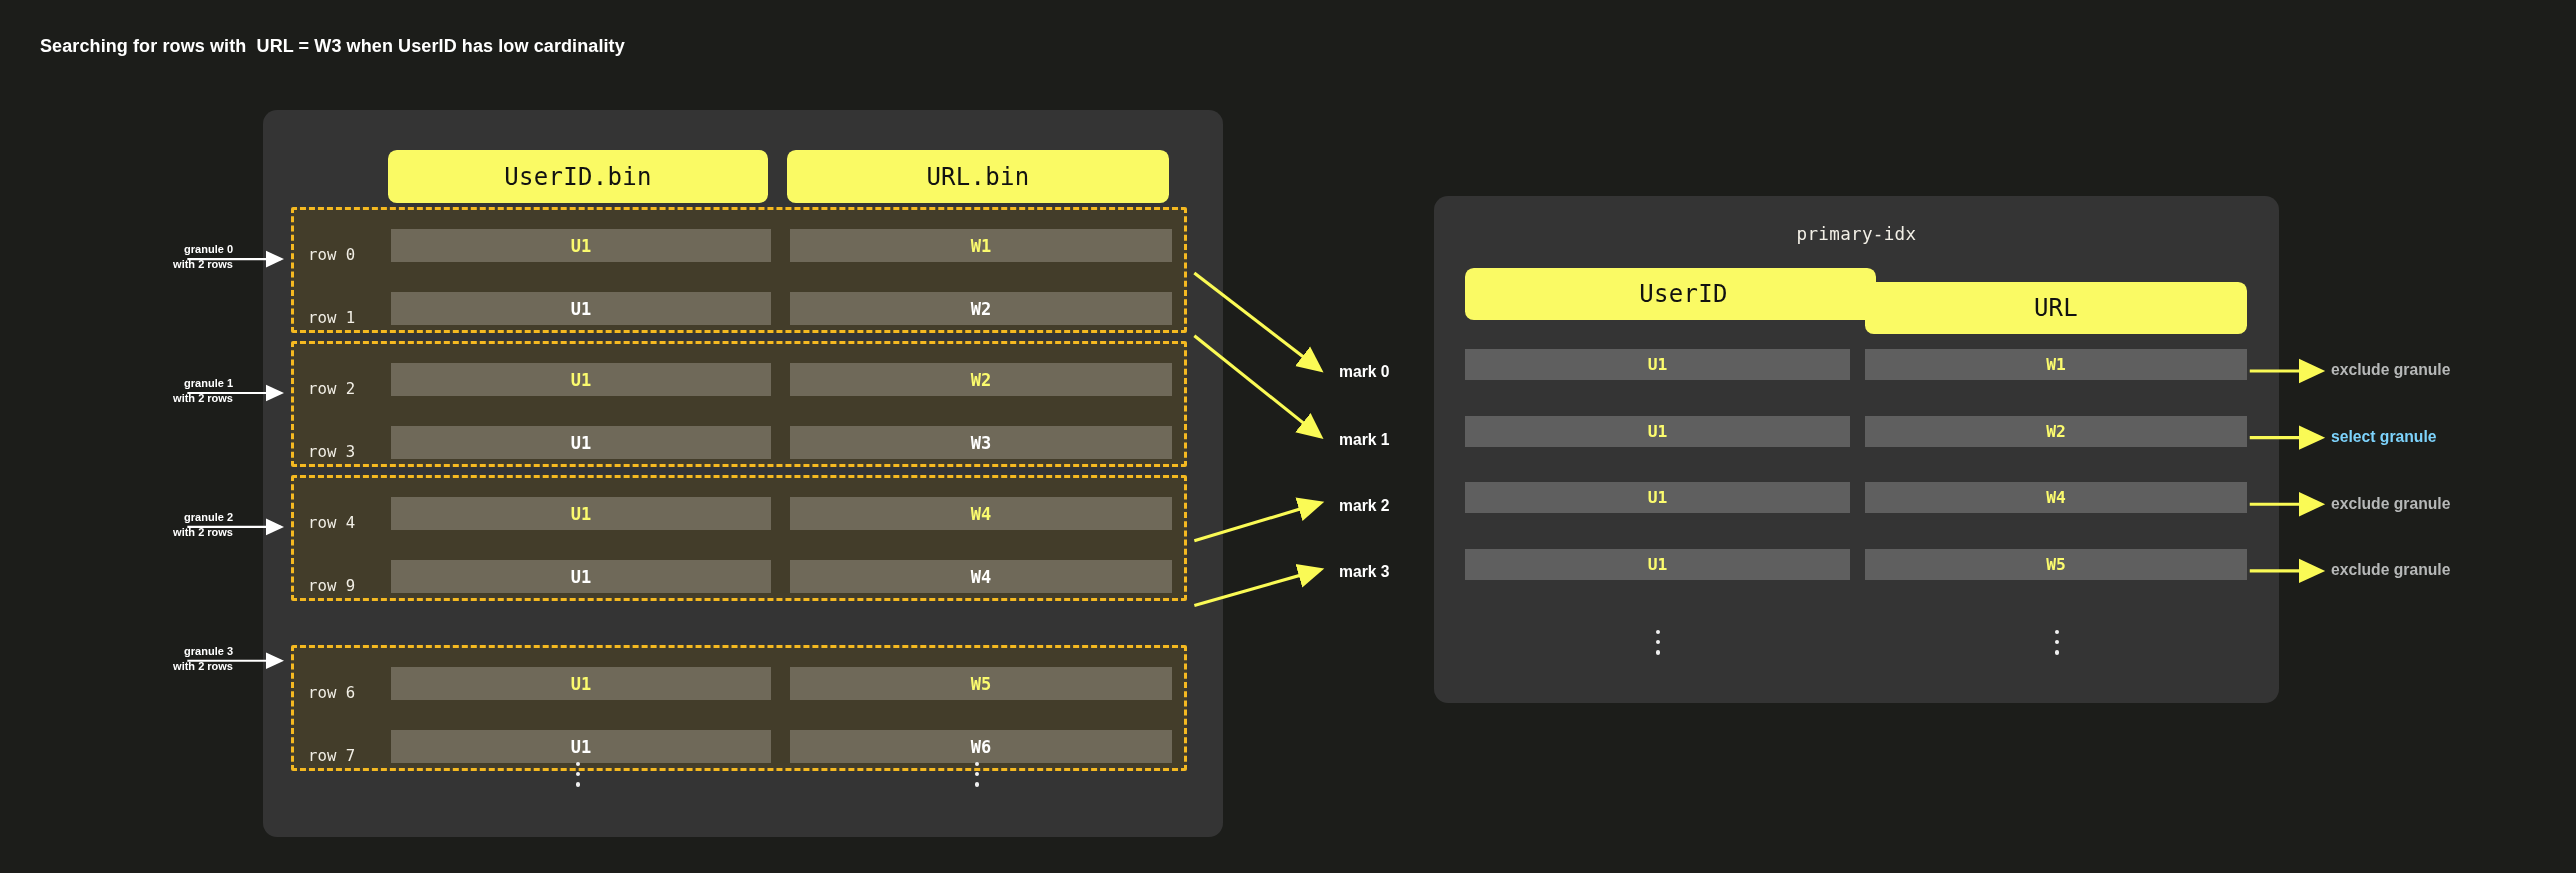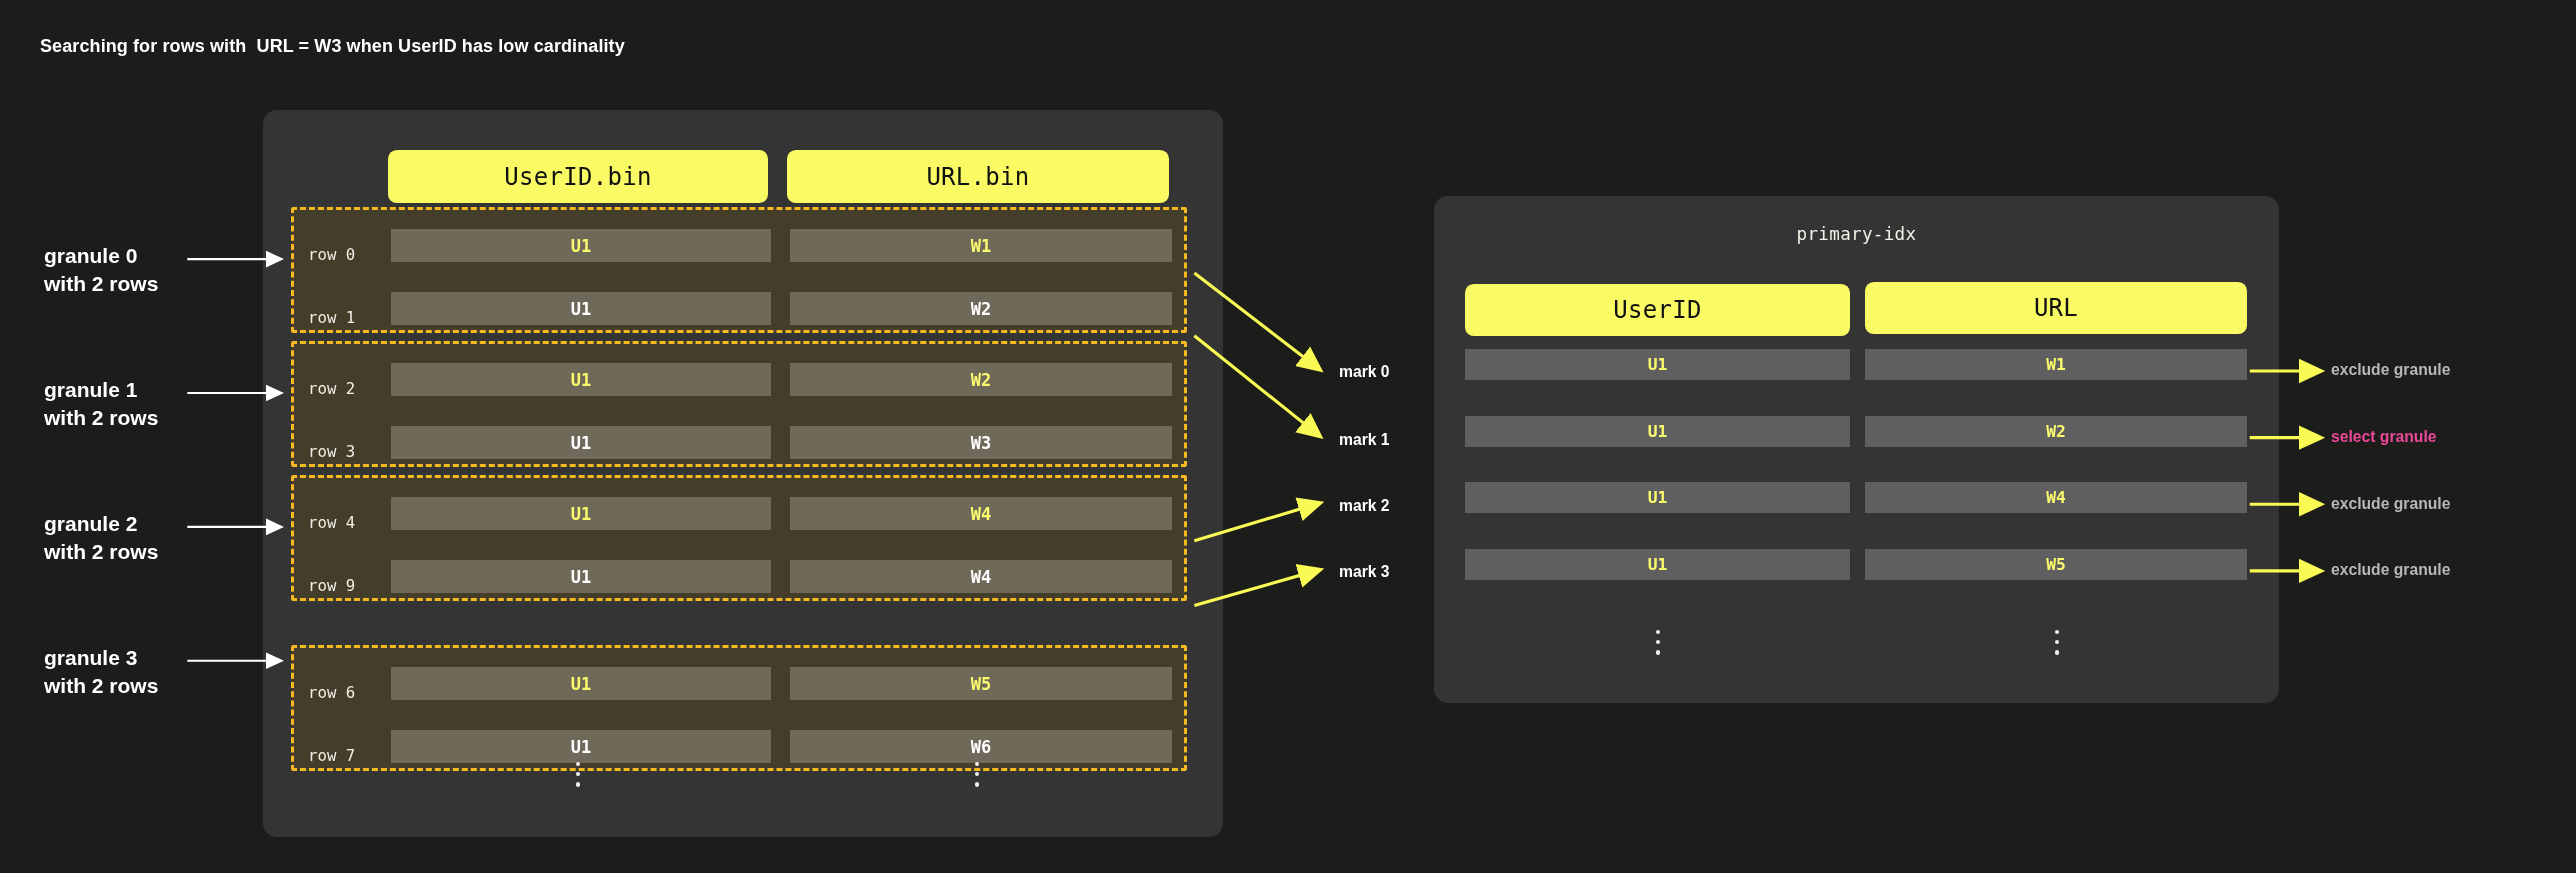--- a/index.html
+++ b/index.html
@@ -49,21 +49,21 @@
     color: #111111;
     font-family: "DejaVu Sans Mono", "Liberation Mono", monospace;
     font-size: 24px;
     display: flex;
     align-items: center;
     justify-content: center;
     letter-spacing: 0.3px;
   }
   #hdr-userid-bin { left: 388px;  top: 150px; width: 380px; height: 53px; }
   #hdr-url-bin    { left: 787px; top: 150px; width: 382px; height: 53px; }
-  #hdr-userid     { left: 1465px; top: 284px; width: 385px; height: 52px; }
+  #hdr-userid     { left: 1465px; top: 268px; width: 385px; height: 52px; padding-left: 26px; }
   #hdr-url        { left: 1865px; top: 282px; width: 382px; height: 52px; }
 
   
   .granule {
     position: absolute;
     left: 291px;
     width: 896px;
     height: 126px;
     box-sizing: border-box;
     background: #433d2a;
@@ -144,22 +144,23 @@
     text-align: center;
     letter-spacing: 0;
   }
   .vdots span { display: block; width: 4.4px; height: 4.4px; border-radius: 50%; background: #f0f0f0; margin: 5.7px auto 0; }
   .vdots span:first-child { margin-top: 0; }
 
   
   .granule-note {
     position: absolute;
     width: 189px;
-    color: #ffffff;
-    font-size: 21px;
+    text-align: right;
+    color: #ffffff;
+    font-size: 11px;
     font-weight: 700;
     line-height: 1.34;
   }
   .granule-note .ln { display: block; white-space: pre; }
 
   
   .mark-label {
     position: absolute;
     color: #ffffff;
     font-size: 15.7px;
@@ -169,21 +170,21 @@
 
   
   .decision {
     position: absolute;
     left: 2331px;
     font-size: 15.7px;
     font-weight: 700;
     white-space: pre;
   }
   .decision.dim  { color: #b6b8b8; }
-  .decision.bold { color: #ec4899; }
+  .decision.bold { color: #7dd3fc; }
 
   
   svg.overlay {
     position: absolute;
     left: 0;
     top: 0;
     width: 2576px;
     height: 874px;
     pointer-events: none;
   }

